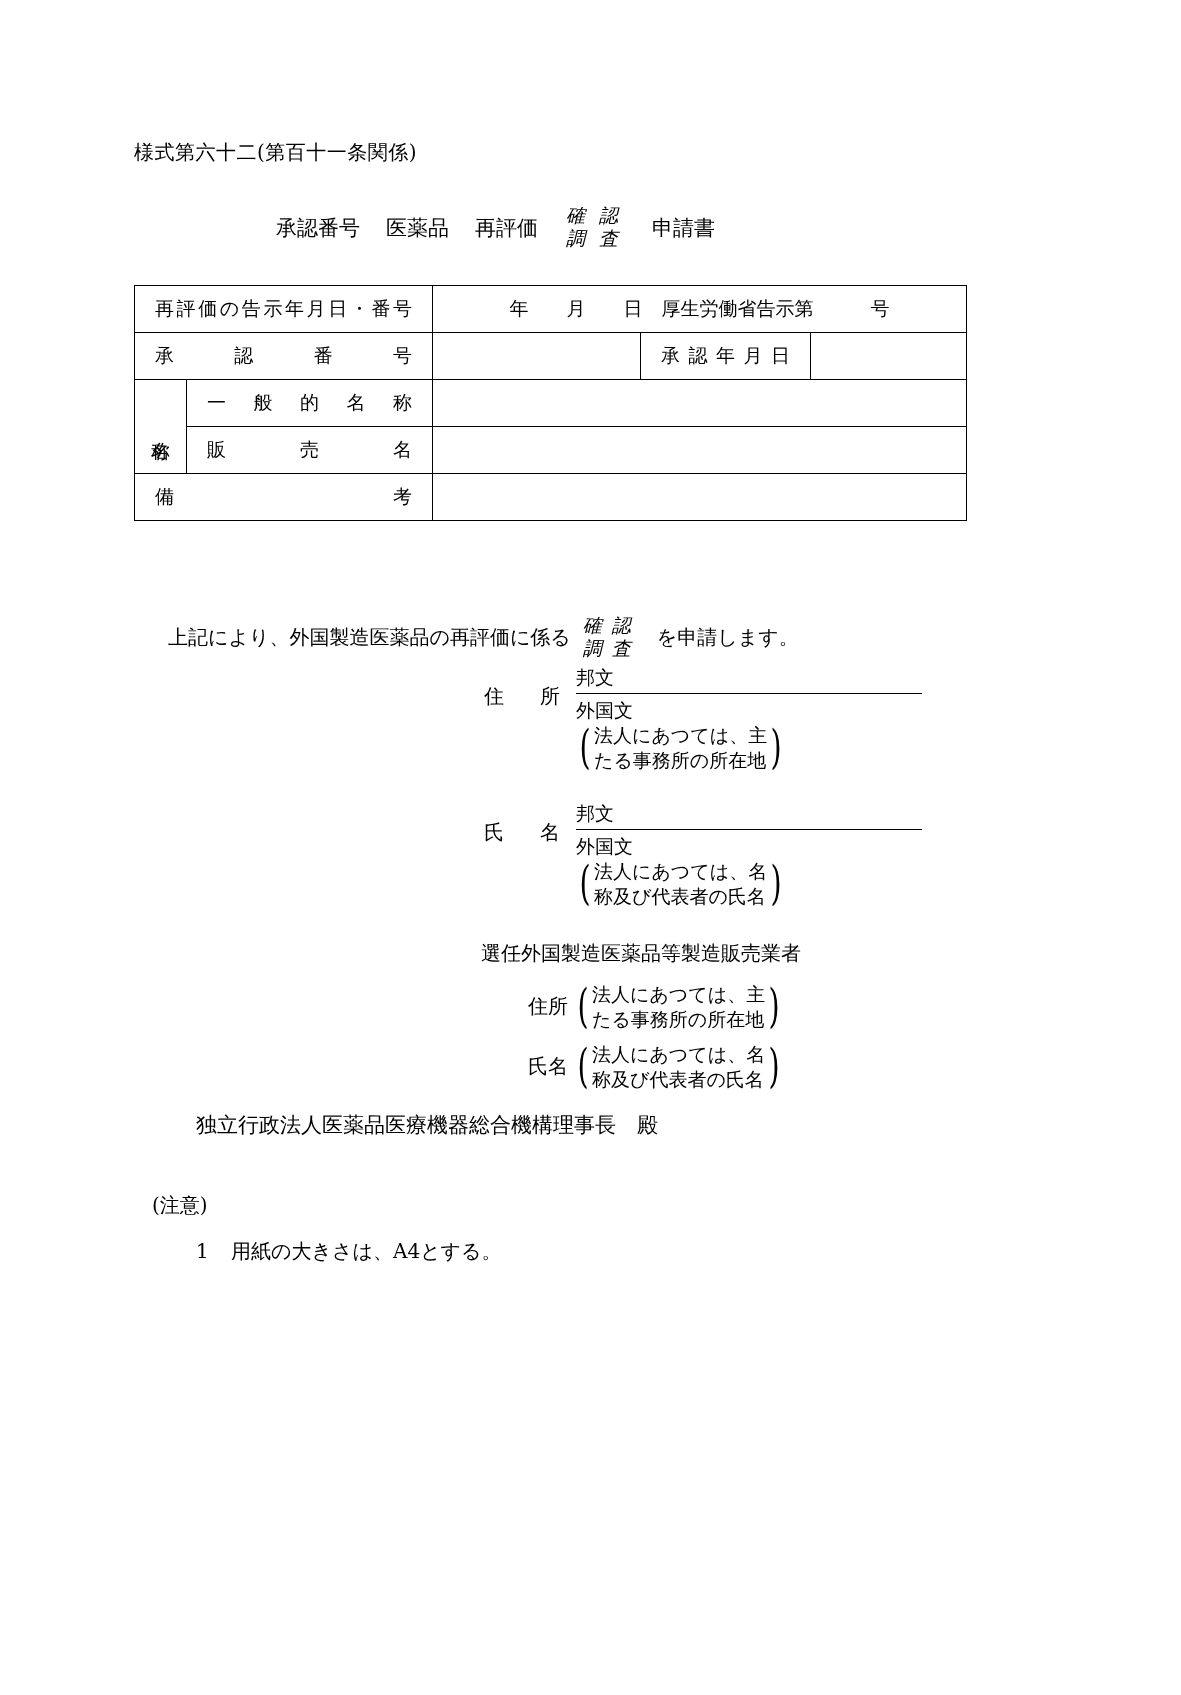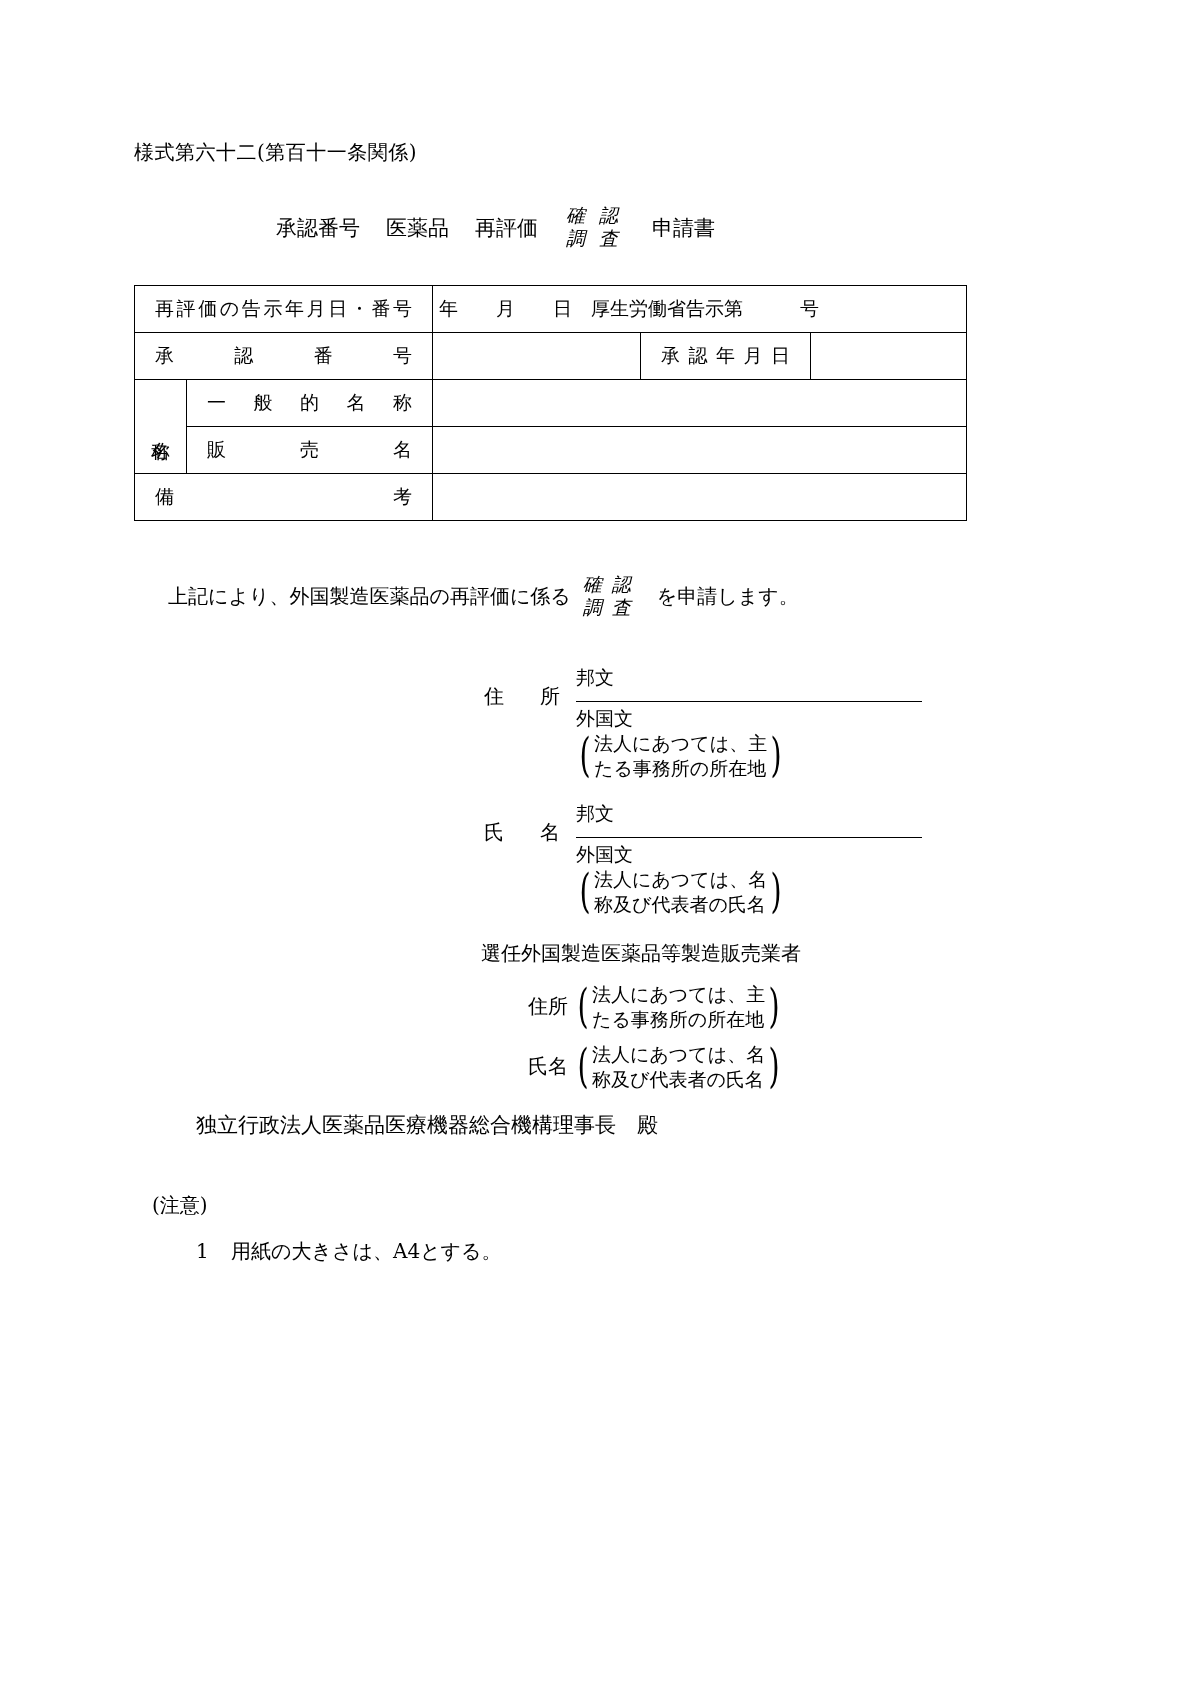--- a/index.html
+++ b/index.html
@@ -94,28 +94,29 @@
     margin: 0 auto;
     letter-spacing: 0px;
     height: 52px;
     display: block;
     text-align: center;
     font-size: 19px;
   }
   .cell-blank { }
   .notice-line {
     display: block;
+    text-align: center;
     letter-spacing: 0px;
   }
 
   
   .apply-line {
     position: absolute;
     left: 168px;
-    top: 575px;
+    top: 616px;
     display: flex;
     align-items: center;
     font-size: 20px;
     white-space: nowrap;
   }
   .apply-line .stack { margin: 0 16px 0 10px; }
   .apply-line .stack .su,
   .apply-line .stack .sd {
     font-size: 19px;
     letter-spacing: 10px;
@@ -147,21 +148,21 @@
   }
   .field-body {
     display: flex;
     flex-direction: column;
     margin-left: 16px;
   }
   .ruled {
     width: 346px;
     border-bottom: 1.5px solid #000;
     font-size: 19px;
-    padding-bottom: 10px;
+    padding-bottom: 2px;
     line-height: 1.35;
   }
   .under-lbl {
     font-size: 19px;
     margin-top: 4px;
     line-height: 1.35;
   }
 
   
   .brace-note {

